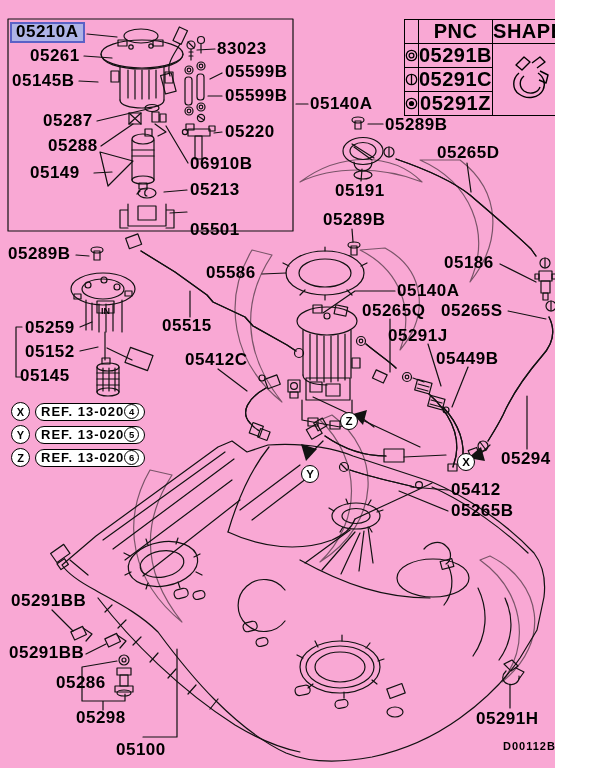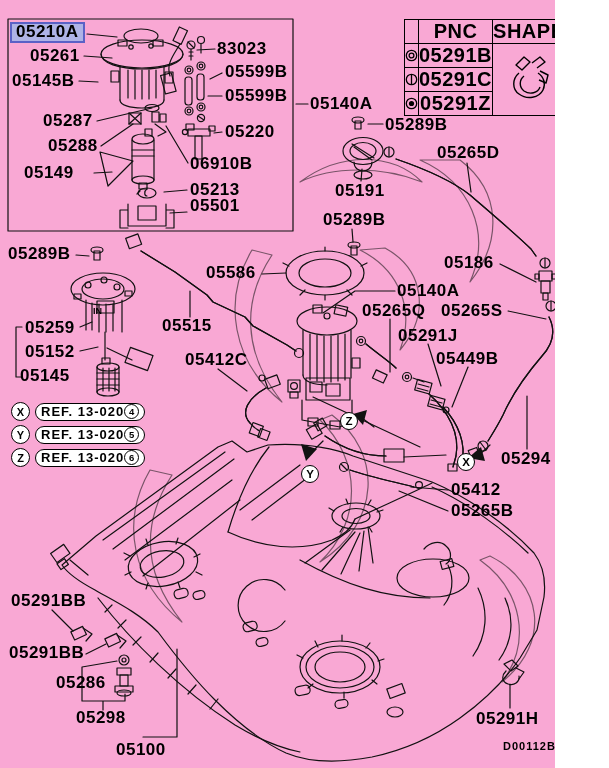--- a/index.html
+++ b/index.html
@@ -426,52 +426,52 @@
 <div class="lbl hl" style="left:10px;top:22px">05210A</div>
 <div class="lbl" style="left:30px;top:48px">05261</div>
 <div class="lbl" style="left:217px;top:41px">83023</div>
 <div class="lbl" style="left:12px;top:73px">05145B</div>
 <div class="lbl" style="left:225px;top:64px">05599B</div>
 <div class="lbl" style="left:225px;top:88px">05599B</div>
 <div class="lbl" style="left:43px;top:113px">05287</div>
 <div class="lbl" style="left:225px;top:124px">05220</div>
 <div class="lbl" style="left:48px;top:138px">05288</div>
 <div class="lbl" style="left:190px;top:156px">06910B</div>
-<div class="lbl" style="left:24px;top:165px">05149</div>
+<div class="lbl" style="left:30px;top:165px">05149</div>
 <div class="lbl" style="left:190px;top:182px">05213</div>
-<div class="lbl" style="left:190px;top:198px">05501</div>
+<div class="lbl" style="left:190px;top:222px">05501</div>
 <div class="lbl" style="left:310px;top:96px">05140A</div>
 <div class="lbl" style="left:385px;top:117px">05289B</div>
 <div class="lbl" style="left:437px;top:145px">05265D</div>
 <div class="lbl" style="left:335px;top:183px">05191</div>
 <div class="lbl" style="left:323px;top:212px">05289B</div>
 <div class="lbl" style="left:444px;top:255px">05186</div>
 <div class="lbl" style="left:8px;top:246px">05289B</div>
 <div class="lbl" style="left:206px;top:265px">05586</div>
 <div class="lbl" style="left:25px;top:320px">05259</div>
 <div class="lbl" style="left:25px;top:344px">05152</div>
 <div class="lbl" style="left:20px;top:368px">05145</div>
 <div class="lbl" style="left:162px;top:318px">05515</div>
 <div class="lbl" style="left:185px;top:352px">05412C</div>
 <div class="lbl" style="left:397px;top:283px">05140A</div>
 <div class="lbl" style="left:362px;top:303px">05265Q</div>
 <div class="lbl" style="left:441px;top:303px">05265S</div>
-<div class="lbl" style="left:398px;top:328px">05291J</div>
+<div class="lbl" style="left:388px;top:328px">05291J</div>
 <div class="lbl" style="left:436px;top:351px">05449B</div>
 <div class="lbl" style="left:501px;top:451px">05294</div>
 <div class="lbl" style="left:451px;top:482px">05412</div>
 <div class="lbl" style="left:451px;top:503px">05265B</div>
 <div class="lbl" style="left:11px;top:593px">05291BB</div>
 <div class="lbl" style="left:9px;top:645px">05291BB</div>
 <div class="lbl" style="left:56px;top:675px">05286</div>
 <div class="lbl" style="left:76px;top:710px">05298</div>
 <div class="lbl" style="left:116px;top:742px">05100</div>
 <div class="lbl" style="left:476px;top:711px">05291H</div>
 <div class="lbl small" style="left:503px;top:738px">D00112B</div>
-<div class="lbl tiny" style="left:93px;top:303px">IN</div>
+<div class="lbl tiny" style="left:101px;top:303px">IN</div>
 
 <table class="pnc-table">
   <tbody>
         <tr>
     <td class="c-sym"></td>
     <td class="c-pnc" style="height:22px">PNC</td>
     <td class="c-shape">SHAPE</td>
   </tr>
   <tr>
     <td class="c-sym">

